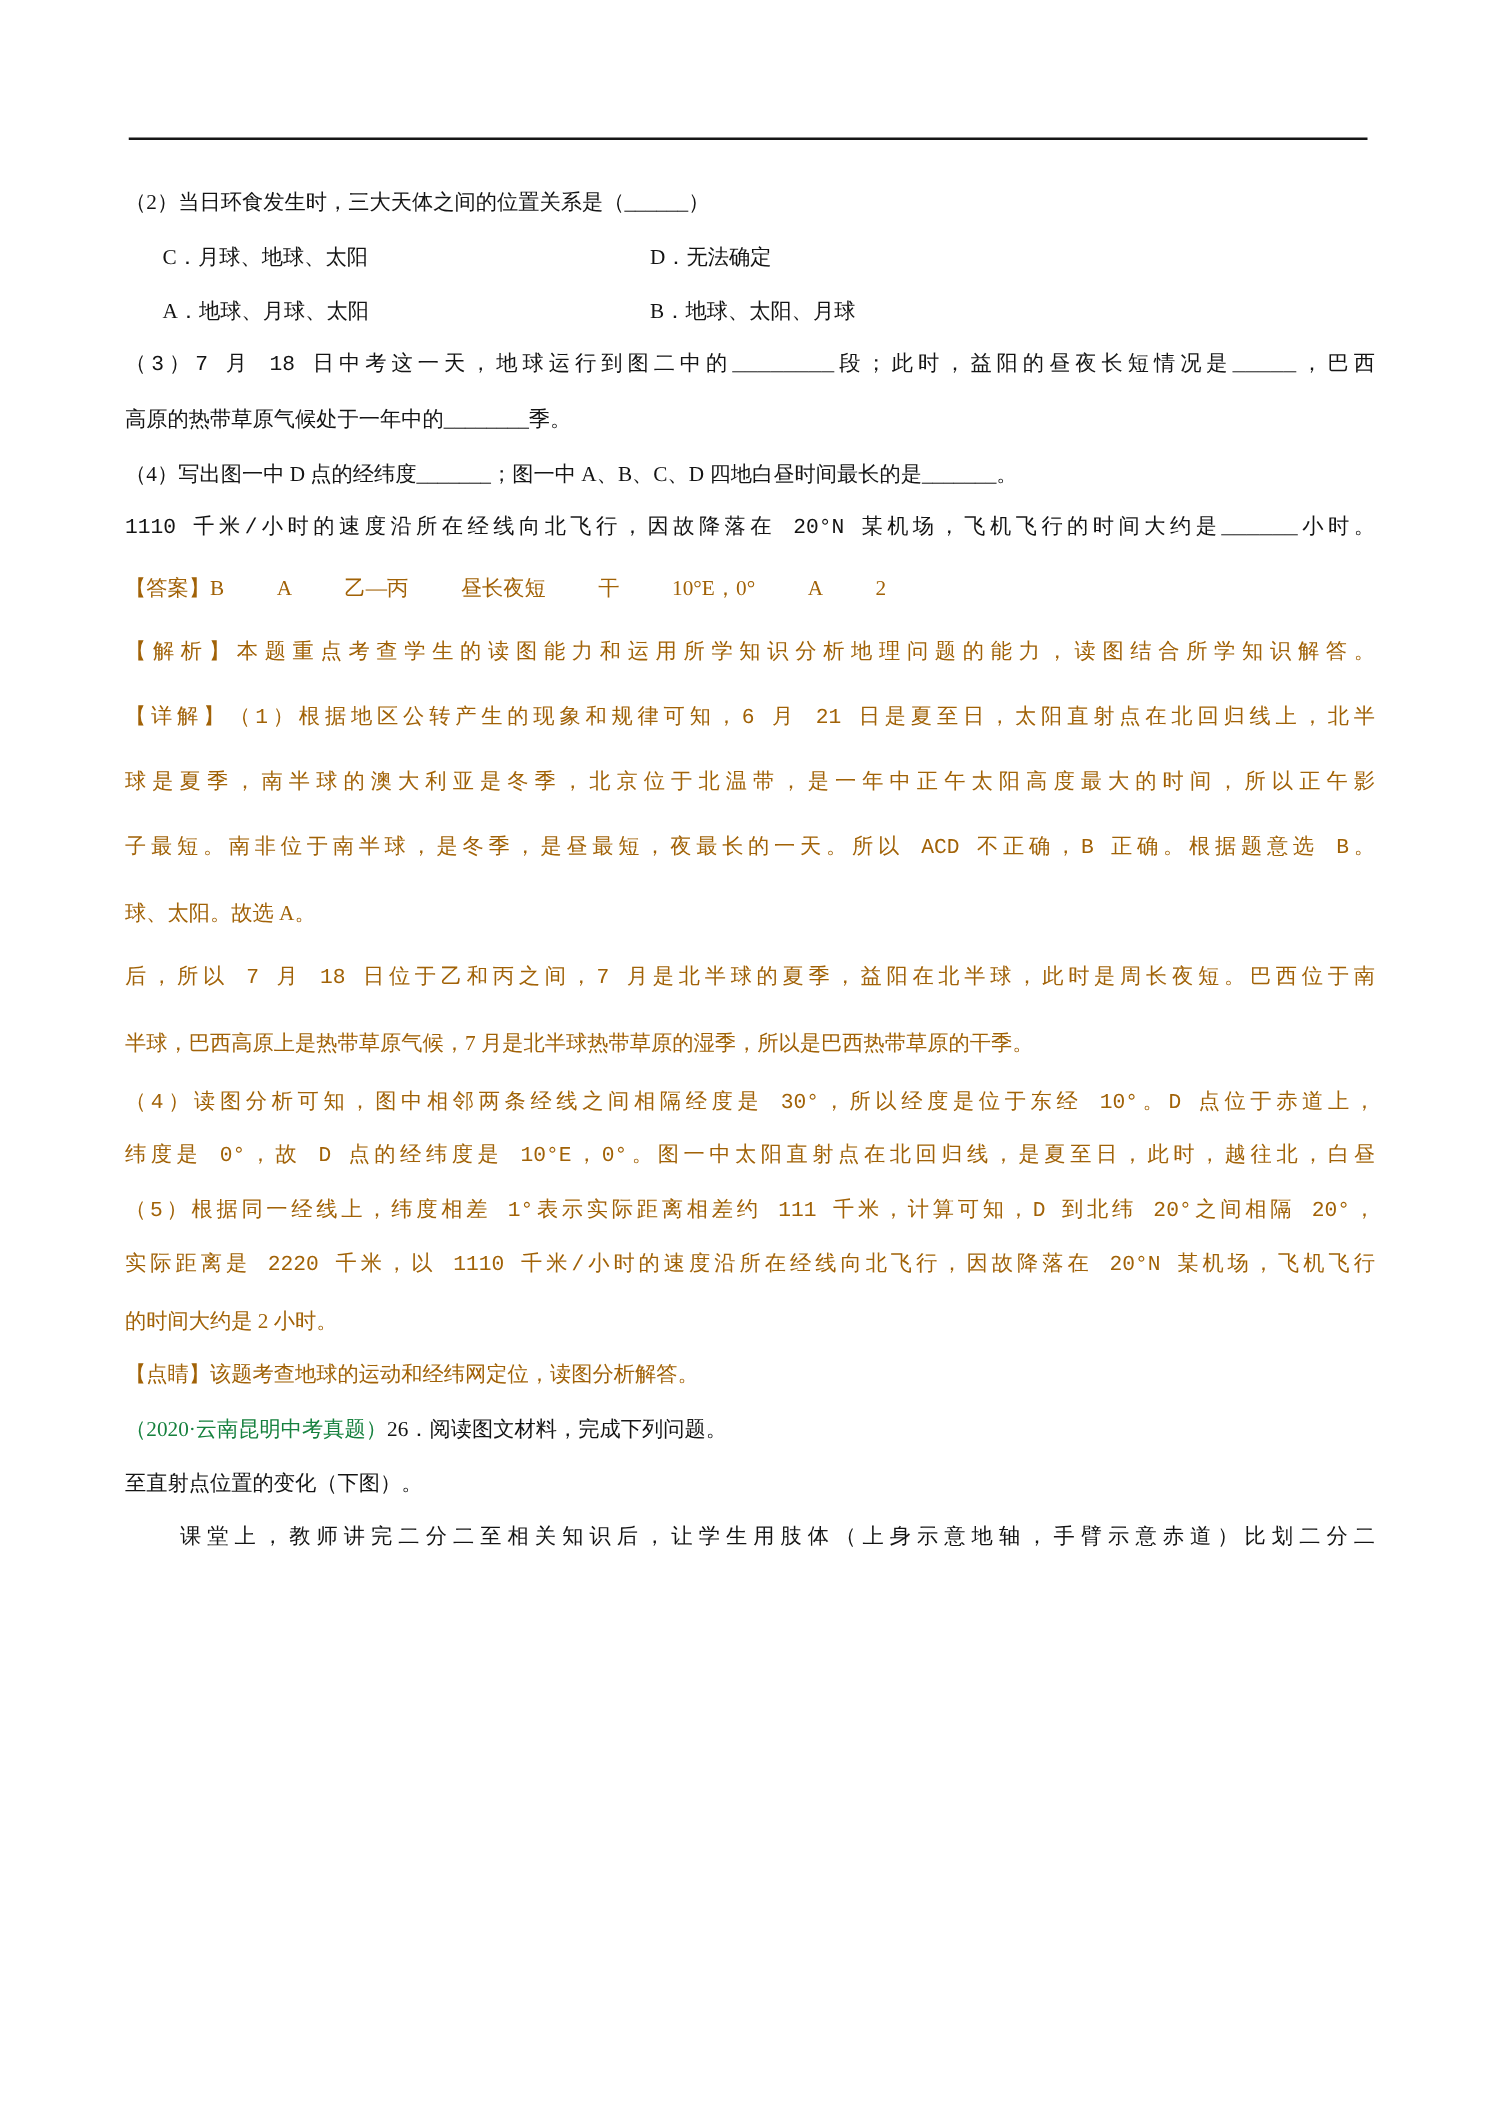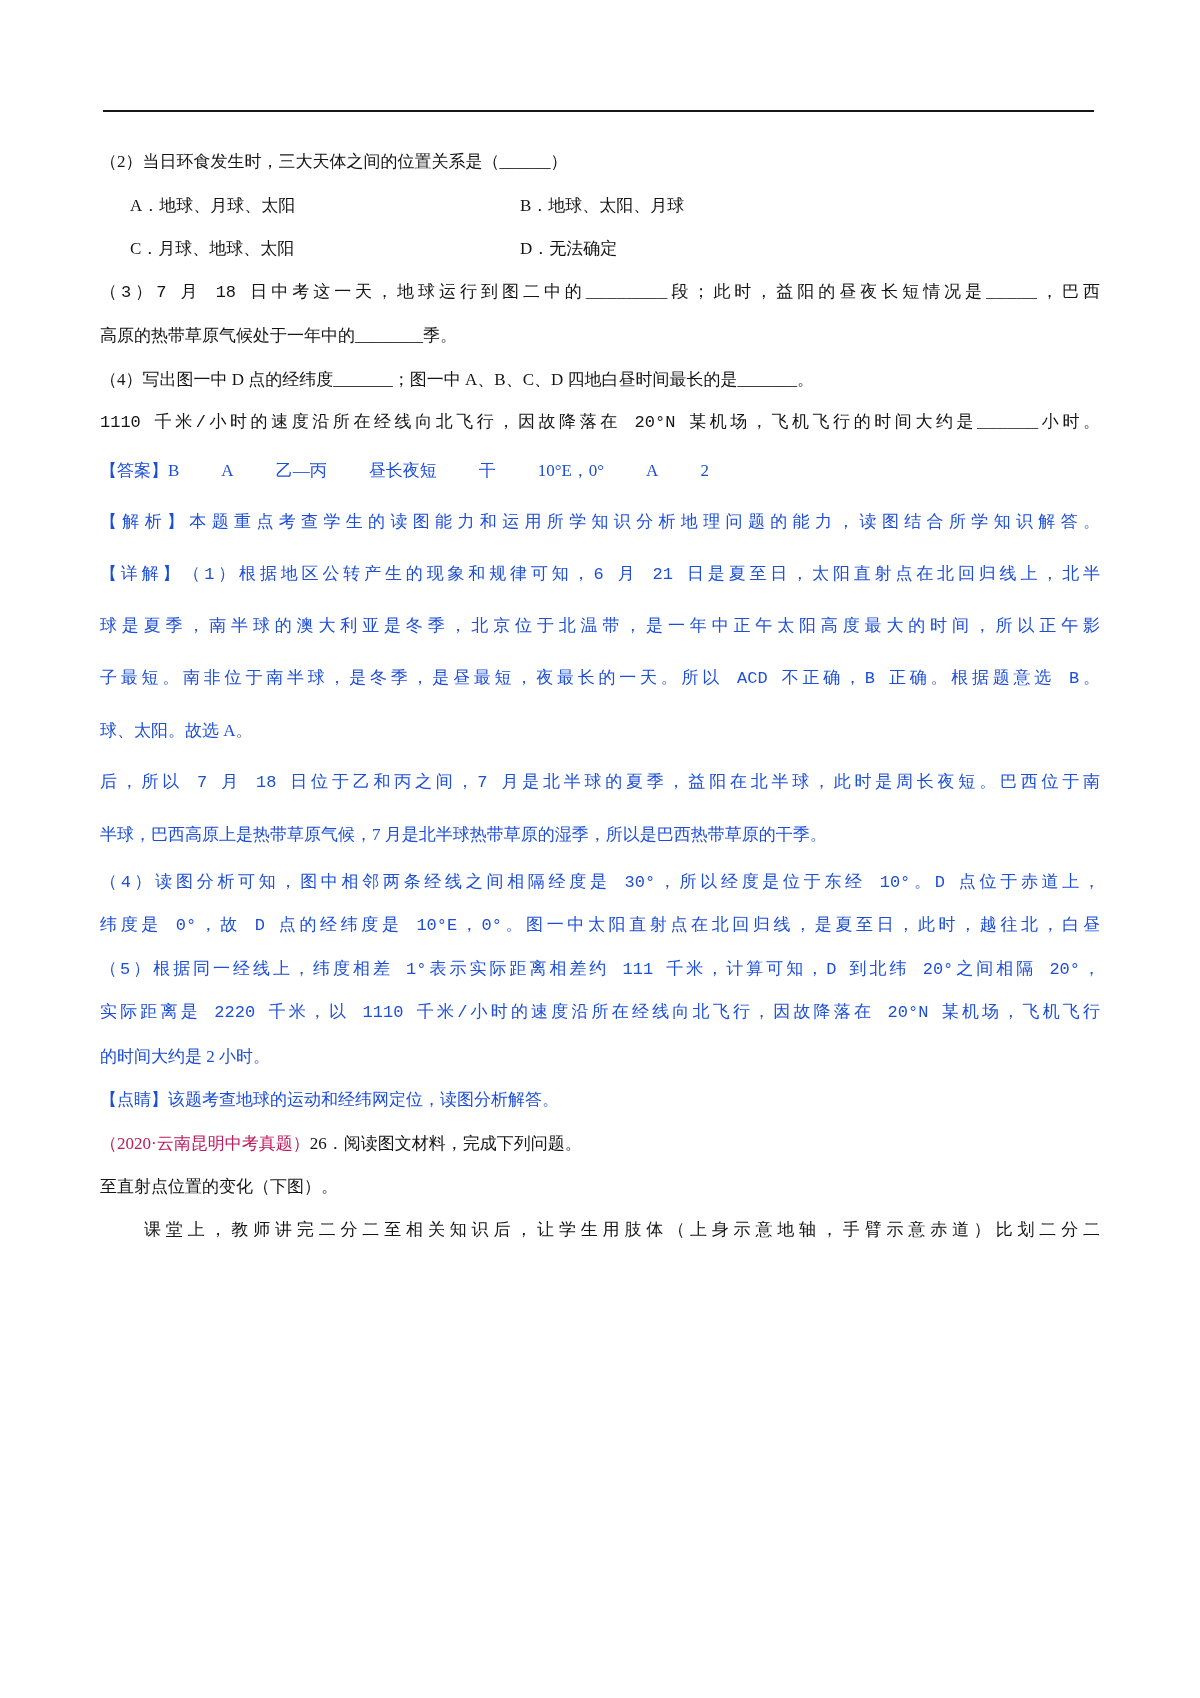--- a/index.html
+++ b/index.html
@@ -4,36 +4,36 @@
 <style>
   html,body{margin:0;padding:0;background:#ffffff;}
   .page{position:relative;width:1200px;height:1698px;background:#ffffff;overflow:hidden;
         font-family:"Liberation Serif","DejaVu Serif",serif;color:#141414;}
   .top-rule{position:absolute;left:103px;top:110px;width:991px;height:0;
             border-top:2.5px solid #161616;}
   .content{position:absolute;left:100px;top:140px;width:1000px;font-size:17px;}
   .ln{height:43.5px;line-height:43.5px;white-space:nowrap;}
   .ln-lg{height:52px;line-height:52px;}
   .just{white-space:normal;text-align:justify;text-align-last:justify;font-family:Liberation Mono, monospace;}
-  .red{color:#1d4ed8;}
-  .blue{color:#be185d;}
+  .red{color:#a16207;}
+  .blue{color:#15803d;}
   .indent{text-indent:44px;}
   .opt-left{display:inline-block;width:390px;margin-left:30px;}
   .opt-right{display:inline-block;}
   .ans-item{margin-right:42px;}
 </style>
 </head>
 <body>
 
 <div class="page">
   <div class="top-rule"></div>
   <div class="content" id="content">
       <div class="ln">（2）当日环食发生时，三大天体之间的位置关系是（______）</div>
+      <div class="ln"><span class="opt-left">C．月球、地球、太阳</span><span class="opt-right">D．无法确定</span></div>
       <div class="ln"><span class="opt-left">A．地球、月球、太阳</span><span class="opt-right">B．地球、太阳、月球</span></div>
-      <div class="ln"><span class="opt-left">C．月球、地球、太阳</span><span class="opt-right">D．无法确定</span></div>
       <div class="ln just">（3）7 月 18 日中考这一天，地球运行到图二中的________段；此时，益阳的昼夜长短情况是_____，巴西</div>
       <div class="ln">高原的热带草原气候处于一年中的________季。</div>
       <div class="ln">（4）写出图一中 D 点的经纬度_______；图一中 A、B、C、D 四地白昼时间最长的是_______。</div>
       <div class="ln just">1110 千米/小时的速度沿所在经线向北飞行，因故降落在 20°N 某机场，飞机飞行的时间大约是______小时。</div>
       <div class="ln ln-lg red"><span>【答案】</span><span class="ans-item">B</span><span class="ans-item">A</span><span class="ans-item">乙—丙</span><span class="ans-item">昼长夜短</span><span class="ans-item">干</span><span class="ans-item">10°E，0°</span><span class="ans-item">A</span><span class="ans-item">2</span></div>
       <div class="ln ln-lg just red">【解析】本题重点考查学生的读图能力和运用所学知识分析地理问题的能力，读图结合所学知识解答。</div>
       <div class="ln ln-lg just red">【详解】（1）根据地区公转产生的现象和规律可知，6 月 21 日是夏至日，太阳直射点在北回归线上，北半</div>
       <div class="ln ln-lg just red">球是夏季，南半球的澳大利亚是冬季，北京位于北温带，是一年中正午太阳高度最大的时间，所以正午影</div>
       <div class="ln ln-lg just red">子最短。南非位于南半球，是冬季，是昼最短，夜最长的一天。所以 ACD 不正确，B 正确。根据题意选 B。</div>
       <div class="ln ln-lg red">球、太阳。故选 A。</div>

